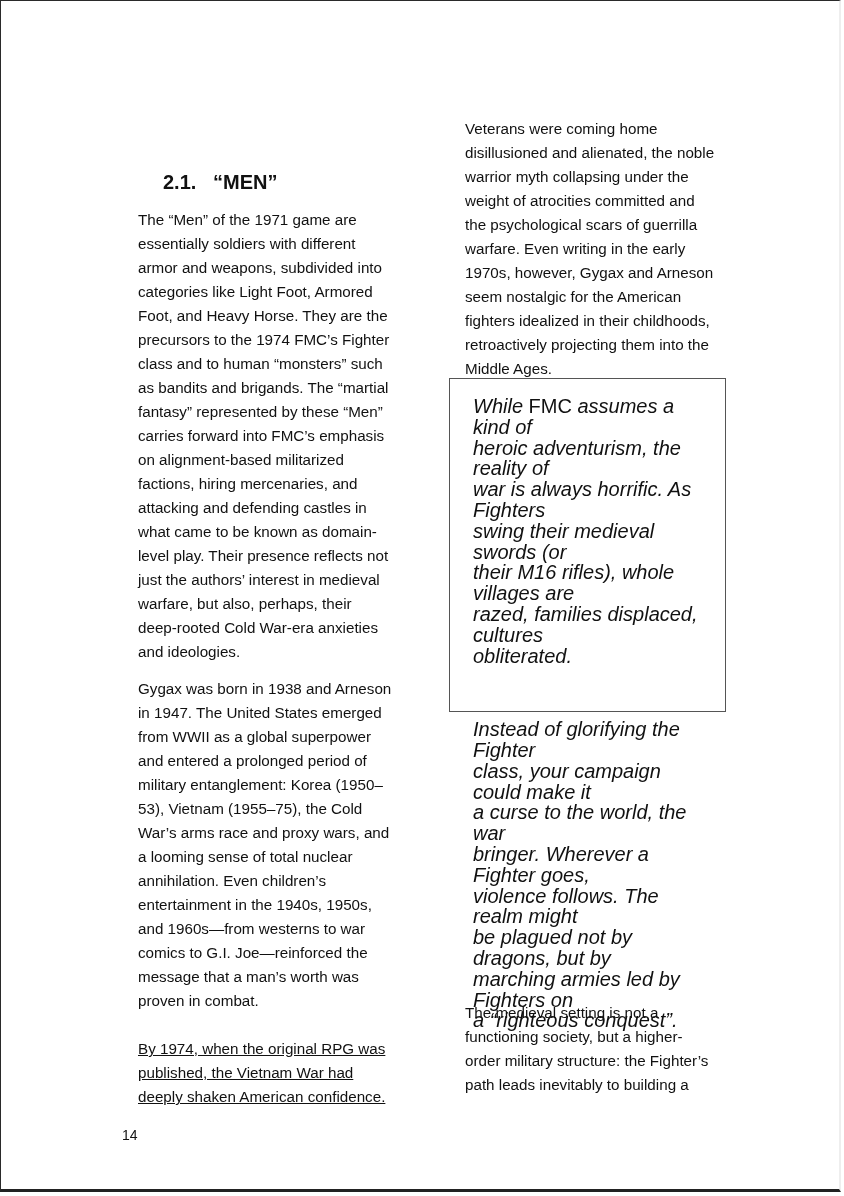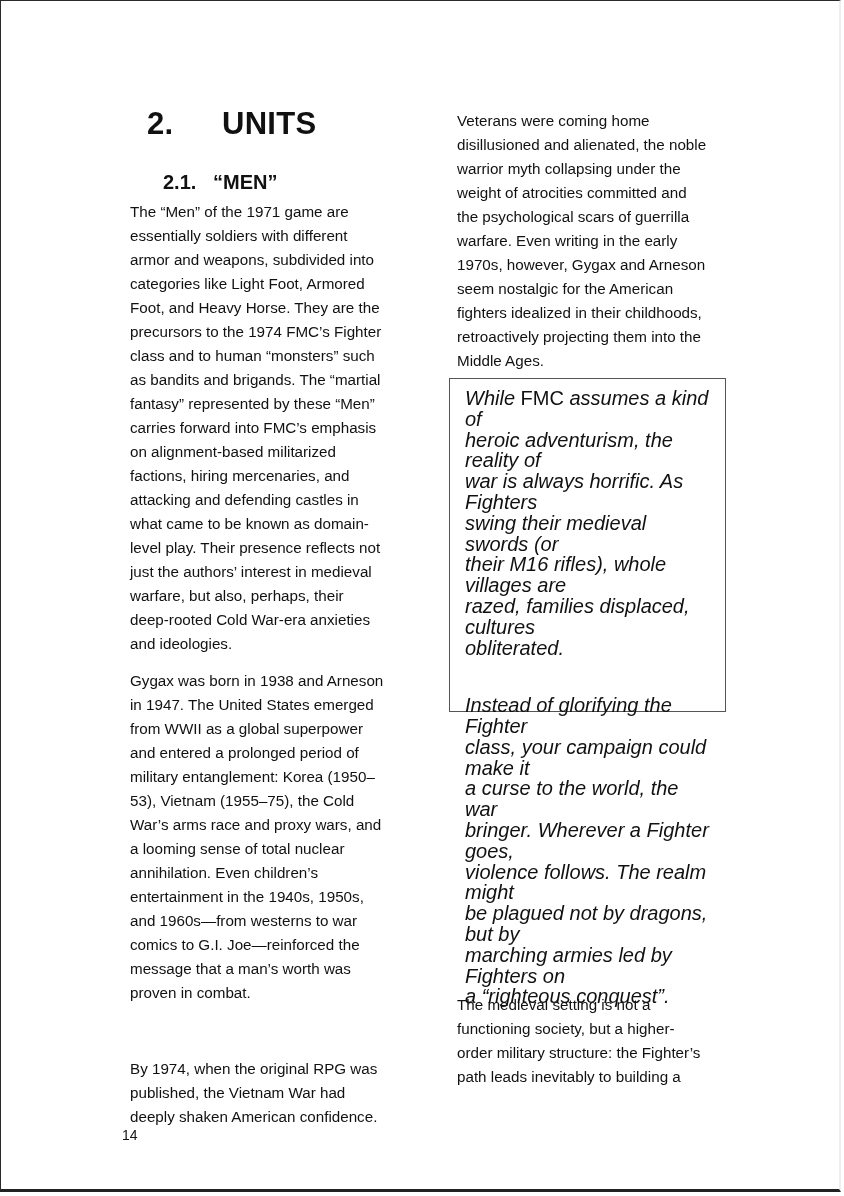--- a/index.html
+++ b/index.html
@@ -45,26 +45,26 @@
       left: 146px;
       top: 150px;
       margin: 16px;
       font-size: 20px;
       font-weight: bold;
       line-height: 30px;
       white-space: pre;
     }
     h2 .num { display: inline-block; width: 50px; }
     p {
-      margin: 8px;
+      margin: 16px;
       white-space: pre-line;
     }
     .p-left-1 { position: absolute; top: 191px; left: 121px; width: 290px; }
     .p-left-2 { position: absolute; top: 660px; left: 121px; width: 290px; }
-    .p-left-3 { position: absolute; top: 1048px; left: 121px; width: 290px; }
+    .p-left-3 { position: absolute; top: 1020px; left: 121px; width: 290px; text-decoration: underline; }
     .p-right-1 { position: absolute; top: 100px; left: 448px; width: 290px; }
     .p-right-2 { position: absolute; top: 745px; left: 448px; width: 290px; }
     .p-right-3 { position: absolute; top: 852px; left: 448px; width: 290px; }
     .p-right-4 { position: absolute; top: 984px; left: 448px; width: 290px; }
     .body-text {
       font-size: 15.2px;
       line-height: 24px;
     }
     .callout {
       position: absolute;
@@ -87,21 +87,20 @@
       top: 1123px;
       font-size: 14px;
       line-height: 22px;
     }
   </style>
 </head>
 <body>
 
 <div class="page">
 
-  <h1 class="section-heading"><span class="num">2.</span><span>UNITS</span></h1>
 
   <h2 class="subsection-heading"><span class="num">2.1.</span><span>“MEN”</span></h2>
 
   <p class="body-text p-left-1">The “Men” of the 1971 game are
 essentially soldiers with different
 armor and weapons, subdivided into
 categories like Light Foot, Armored
 Foot, and Heavy Horse. They are the
 precursors to the 1974 FMC’s Fighter
 class and to human “monsters” such

